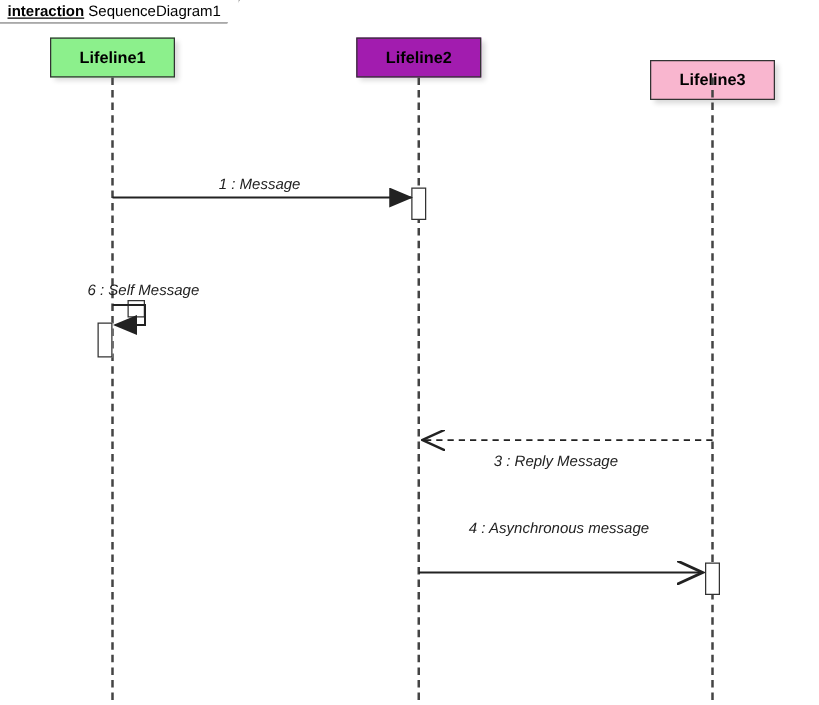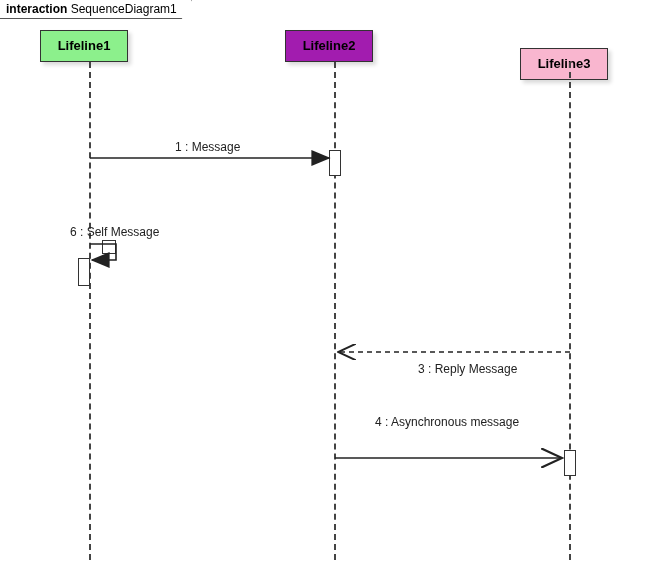--- a/index.html
+++ b/index.html
@@ -17,44 +17,45 @@
     left: 0;
     top: 0;
     border: 1px solid #555;
     border-left: none;
     border-top: none;
     padding: 2px 14px 2px 6px;
     font-size: 12px;
     clip-path: polygon(0 0, 100% 0, calc(100% - 10px) 100%, 0 100%);
     background: #fff;
   }
-  .frame-tab .kw { font-weight: bold; }
+  .frame-tab .kw { font-weight: bold; text-decoration: underline; }
   .lifeline-head {
     position: absolute;
-    width: 88px;
+    width: 100px;
     height: 32px;
     border: 1px solid #333;
     text-align: center;
     line-height: 30px;
     font-size: 13px;
     font-weight: bold;
     box-shadow: 3px 3px 4px rgba(0,0,0,0.15);
   }
   .lane-line {
     position: absolute;
     top: 62px;
     width: 0;
     border-left: 2px dashed #444;
     height: 498px;
   }
   .msg-label {
     position: absolute;
     font-size: 12px;
     color: #222;
     white-space: nowrap;
+    font-style: italic;
   }
   .activation {
     position: absolute;
     width: 12px;
     border: 1px solid #333;
     background: #fff;
   }
   svg.overlay {
     position: absolute;
     left: 0; top: 0;
@@ -85,21 +86,21 @@
 <div class="lane-line" style="left:569px;"></div>
 
 <div class="activation" style="left:329px; top:150px; height:26px;"></div>
 <div class="activation" style="left:78px; top:258px; height:28px;"></div>
 <div class="activation" style="left:564px; top:450px; height:26px;"></div>
 
 <div class="activation" style="left:102px; top:240px; height:14px; width:14px;"></div>
 
 <div class="msg-label" style="left:175px; top:140px;">1 : Message</div>
 <div class="msg-label" style="left:70px;  top:225px;">6 : Self Message</div>
-<div class="msg-label" style="left:395px; top:362px;margin-left:23px;">3 : Reply Message</div>
+<div class="msg-label" style="left:395px; top:362px;">3 : Reply Message</div>
 <div class="msg-label" style="left:375px; top:415px;">4 : Asynchronous message</div>
 
 <svg class="overlay">
   <defs>
     <marker id="closedArrow" markerWidth="12" markerHeight="10" refX="11" refY="5" orient="auto">
       <path d="M0,0 L12,5 L0,10 Z" fill="#222"></path>
     </marker>
     <marker id="openArrow" markerWidth="14" markerHeight="12" refX="13" refY="6" orient="auto">
       <path d="M0,0 L13,6 L0,12" fill="none" stroke="#222" stroke-width="1.4"></path>
     </marker>

